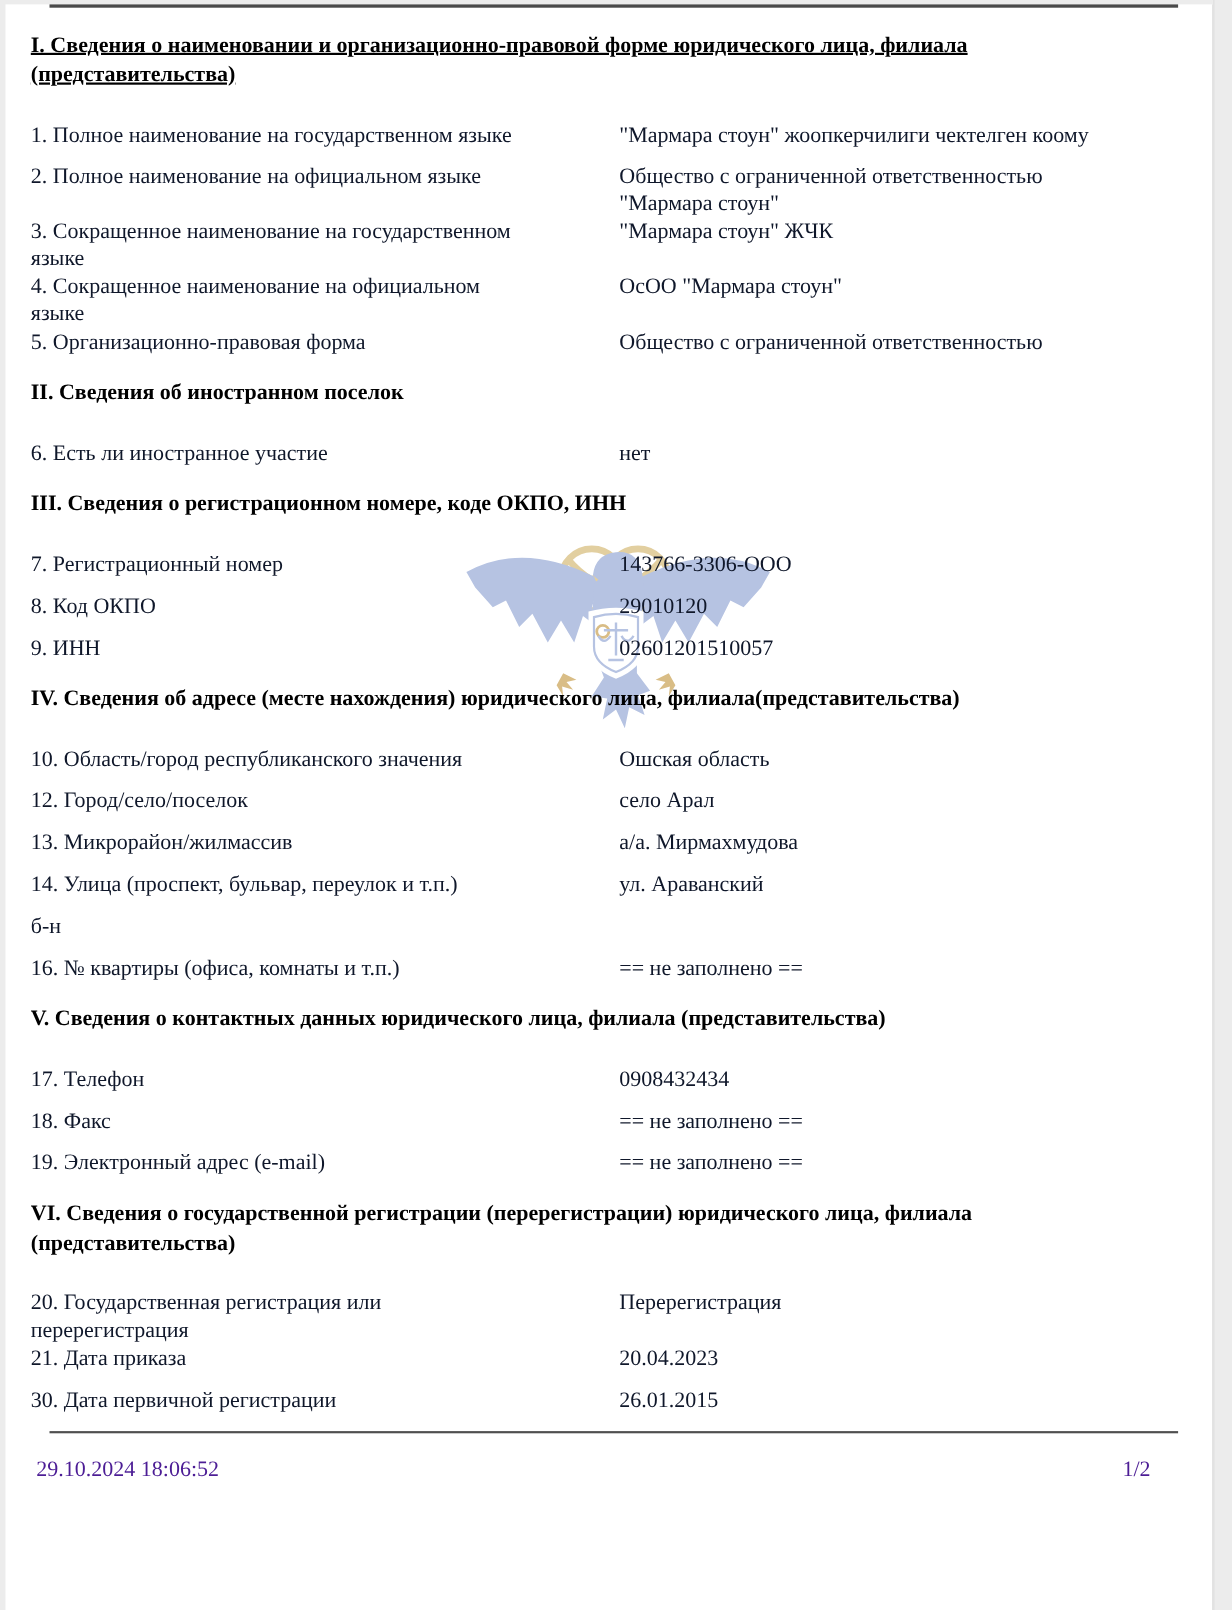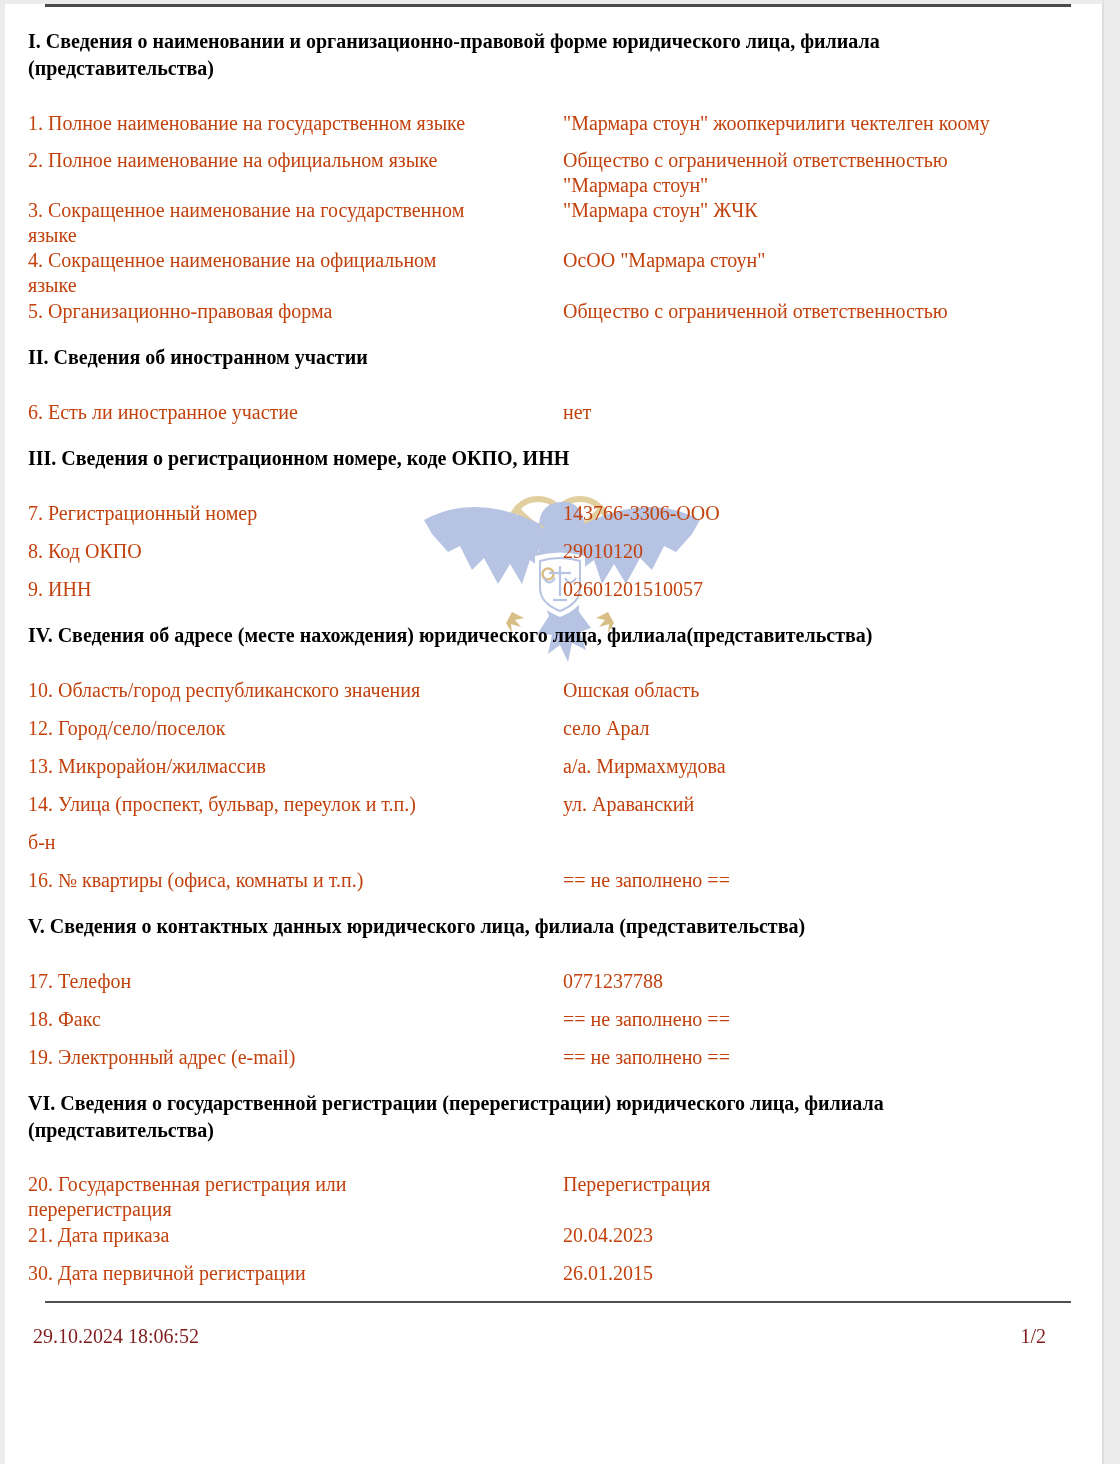--- a/index.html
+++ b/index.html
@@ -38,26 +38,26 @@
     z-index: 0;
   }
   .section-title {
     font-weight: 700;
     color: #000;
     font-size: 20px;
     line-height: 27px;
     margin: 20px 0 28px 0;
     white-space: pre-line;
   }
-  .section-title.first { margin-top: 21px; }
+  .section-title.first { margin-top: 21px; text-decoration: underline; }
   .row {
     display: flex;
     font-size: 20px;
     line-height: 26px;
-    color: #c2410c;
+    color: #0f172a;
     margin-bottom: 12px;
   }
   .row.wrap2 { line-height: 25px; margin-bottom: 0; }
   .cell-label {
     flex: 0 0 535px;
     box-sizing: border-box;
     padding-right: 18px;
     white-space: pre-line;
   }
   .cell-value {
@@ -67,21 +67,21 @@
   .footer-rule {
     height: 2px;
     background: #4f4f4f;
     margin: 15px 3px 0 17px;
   }
   .footer {
     display: flex;
     justify-content: space-between;
     font-size: 20px;
     line-height: 26px;
-    color: #7f1d1d;
+    color: #4c1d95;
     margin-top: 20px;
     padding-left: 5px;
   }
   .footer .pagenum { margin-right: 28px; }
 </style>
 </head>
 <body>
 
 <div class="page">
 
@@ -145,21 +145,21 @@
     <div class="row wrap2">
       <div class="cell-label">4. Сокращенное наименование на официальном
 языке</div>
       <div class="cell-value">ОсОО "Мармара стоун"</div>
     </div>
     <div class="row">
       <div class="cell-label">5. Организационно-правовая форма</div>
       <div class="cell-value">Общество с ограниченной ответственностью</div>
     </div>
 
-    <div class="section-title">II. Сведения об иностранном участии</div>
+    <div class="section-title">II. Сведения об иностранном поселок</div>
     <div class="row">
       <div class="cell-label">6. Есть ли иностранное участие</div>
       <div class="cell-value">нет</div>
     </div>
 
     <div class="section-title">III. Сведения о регистрационном номере, коде ОКПО, ИНН</div>
     <div class="row">
       <div class="cell-label">7. Регистрационный номер</div>
       <div class="cell-value">143766-3306-ООО</div>
     </div>
@@ -193,21 +193,21 @@
       <div class="cell-value">б-н</div>
     </div>
     <div class="row">
       <div class="cell-label">16. № квартиры (офиса, комнаты и т.п.)</div>
       <div class="cell-value">== не заполнено ==</div>
     </div>
 
     <div class="section-title">V. Сведения о контактных данных юридического лица, филиала (представительства)</div>
     <div class="row">
       <div class="cell-label">17. Телефон</div>
-      <div class="cell-value">0771237788</div>
+      <div class="cell-value">0908432434</div>
     </div>
     <div class="row">
       <div class="cell-label">18. Факс</div>
       <div class="cell-value">== не заполнено ==</div>
     </div>
     <div class="row">
       <div class="cell-label">19. Электронный адрес (e-mail)</div>
       <div class="cell-value">== не заполнено ==</div>
     </div>
 

